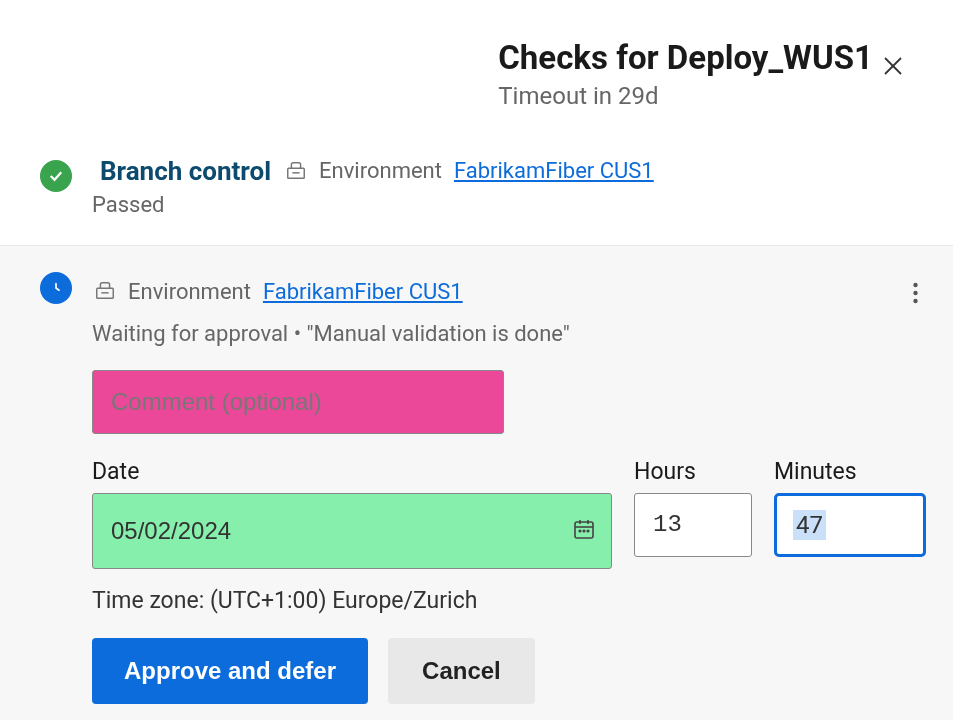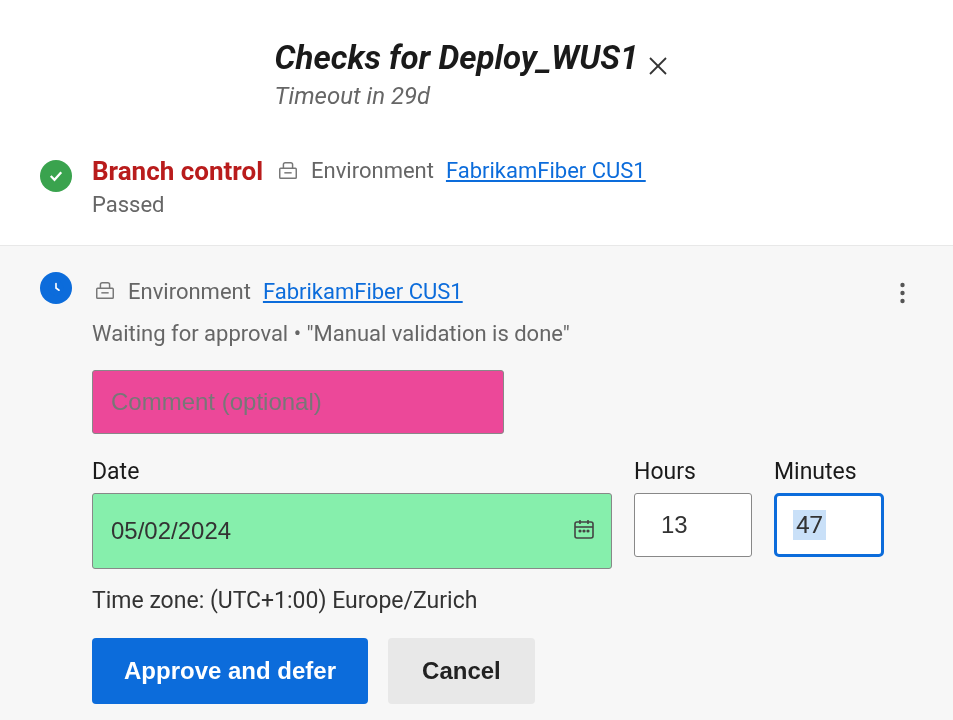--- a/index.html
+++ b/index.html
@@ -12,24 +12,23 @@
       background: #ffffff;
       color: #1a1a1a;
       width: 953px;
       height: 720px;
     }
     .dialog {
       width: 100%;
     }
     .header {
       display: flex;
-      justify-content: center;
+      justify-content: flex-end;
       align-items: flex-start;
       padding: 38px 40px 24px 40px;
-      font-style: italic;
     }
     .header-left {
       display: flex;
       flex-direction: column;
     }
     .dialog-title {
       font-size: 33px;
       font-weight: 700;
       color: #1a1a1a;
       line-height: 1.2;
@@ -106,21 +105,22 @@
     }
     .check-title-row {
       display: flex;
       align-items: center;
       gap: 12px;
       flex-wrap: wrap;
     }
     .check-title {
       font-size: 26px;
       font-weight: 700;
-      color: #b91c1c;
+      color: #0c4a6e;
+      margin-left: 8px;
     }
     .env-icon {
       display: inline-flex;
       align-items: center;
       margin-left: 2px;
     }
     .env-icon svg {
       width: 22px;
       height: 22px;
       stroke: #777;
@@ -231,26 +231,27 @@
       fill: none;
       stroke-width: 1.6;
     }
     .hours-input {
       width: 118px;
       height: 64px;
       border: 1.5px solid #888;
       border-radius: 3px;
       background: #fff;
       font-size: 24px;
-      padding: 0 26px;
+      padding: 0 18px;
       color: #333;
       text-align: left;
+      font-family: Liberation Mono, monospace;
     }
     .minutes-input {
-      width: 110px;
+      width: 152px;
       height: 64px;
       border: 3px solid #0c6cdb;
       border-radius: 5px;
       background: #fff;
       font-size: 24px;
       padding: 0 16px;
       color: #333;
       text-align: left;
       outline: none;
     }

